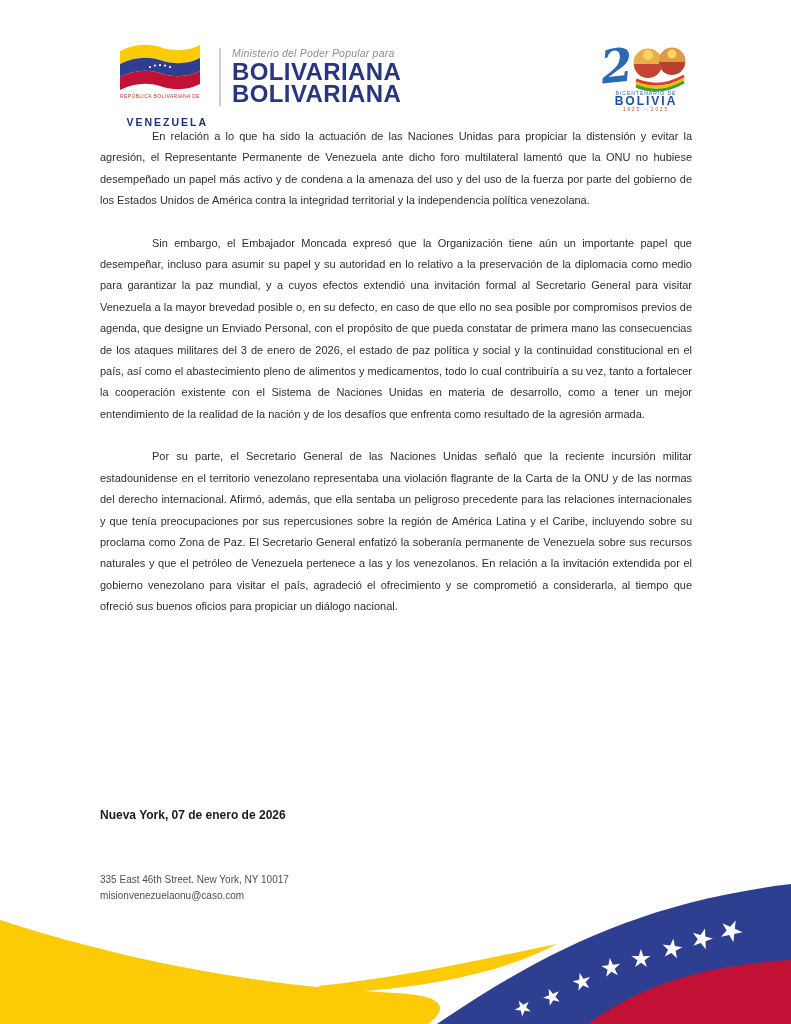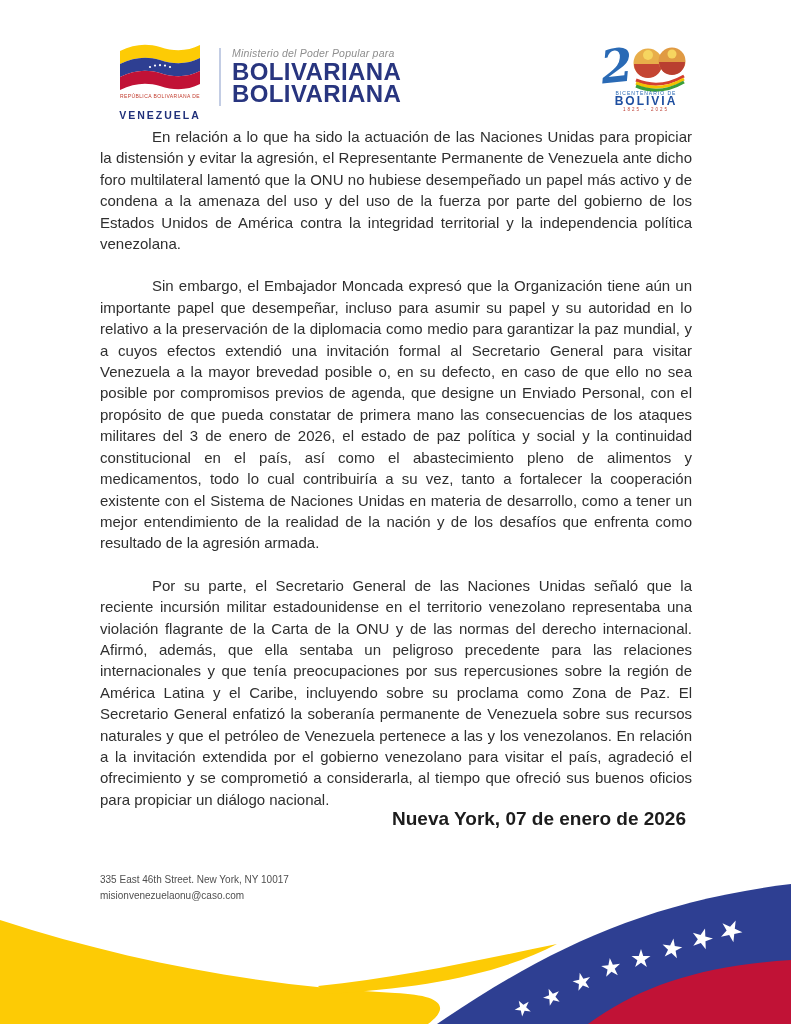--- a/index.html
+++ b/index.html
@@ -4,36 +4,36 @@
 <style>
   html,body{margin:0;padding:0;background:#ffffff;}
   .page{
     position:relative;width:791px;height:1024px;background:#ffffff;overflow:hidden;
     font-family:"Liberation Sans",sans-serif;
   }
   
   .emblem{position:absolute;left:112px;top:42px;width:96px;text-align:center;}
   .emblem .flag{display:block;margin:0 auto;}
   .emblem .republic{font-size:5px;letter-spacing:.4px;color:#c0392b;margin-top:1px;white-space:nowrap;}
-  .emblem .country{font-size:10.5px;font-weight:bold;color:#20307a;letter-spacing:2px;margin-top:10px;}
+  .emblem .country{font-size:10.5px;font-weight:bold;color:#20307a;letter-spacing:2px;margin-top:17px;text-align:right;}
   .hdr-divider{position:absolute;left:219px;top:48px;width:2px;height:58px;background:#c3cde4;}
   .ministry{position:absolute;left:232px;top:47px;}
   .ministry .overline{font-size:10.5px;color:#8e8e8e;letter-spacing:.2px;margin-bottom:2px;font-style:italic;}
   .ministry .big{font-size:24px;font-weight:800;color:#28357f;line-height:22px;letter-spacing:.4px;}
   .bicent{position:absolute;left:596px;top:38px;width:100px;text-align:center;}
   
   .letter{position:absolute;left:100px;top:126px;width:592px;color:#2f2f2f;}
   .letter p{
-    margin:0 0 21px 0;font-size:15px;line-height:21.4px;
+    margin:0 0 21px 0;font-size:11px;line-height:21.4px;
     text-align:justify;text-indent:52px;
   }
   .dateline{
     position:absolute;left:100px;top:808px;width:592px;
-    text-align:right;padding-right:6px;box-sizing:border-box;
-    font-size:19px;font-weight:bold;color:#1c1c1c;
+    padding-right:6px;box-sizing:border-box;
+    font-size:12px;font-weight:bold;color:#1c1c1c;
   }
   .addr{
     position:absolute;left:100px;top:872px;width:592px;text-align:left;
     font-size:10px;line-height:16px;color:#4f4f4f;
   }
   
   .swoosh{position:absolute;left:0;bottom:0;width:791px;height:170px;display:block;}
 </style>
 </head>
 <body>

